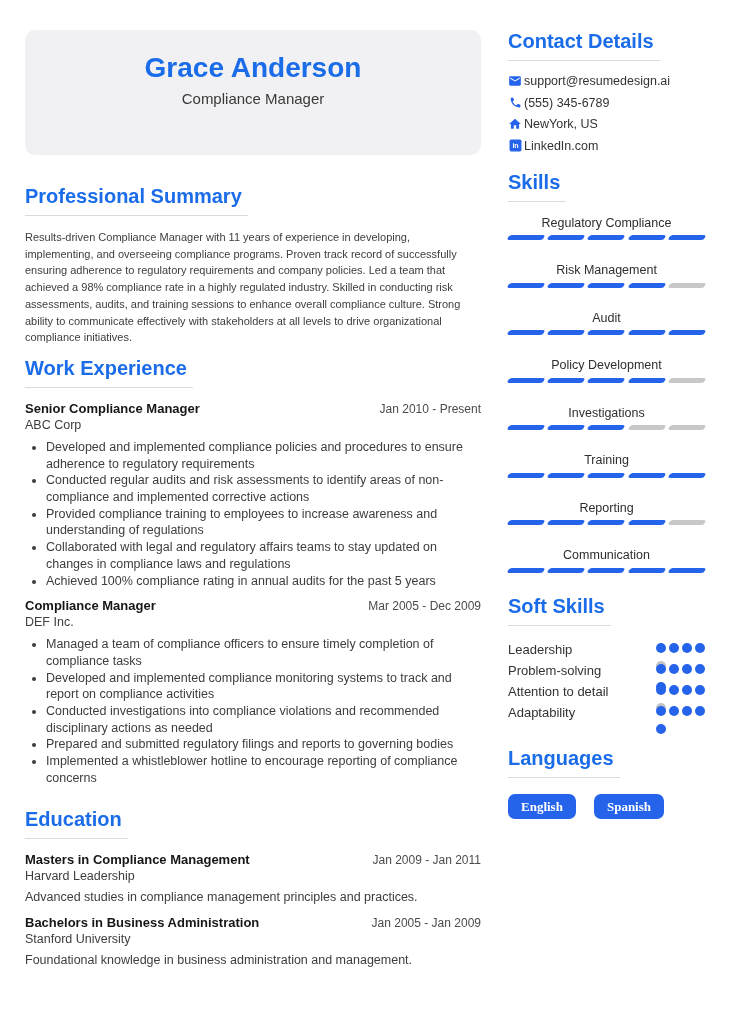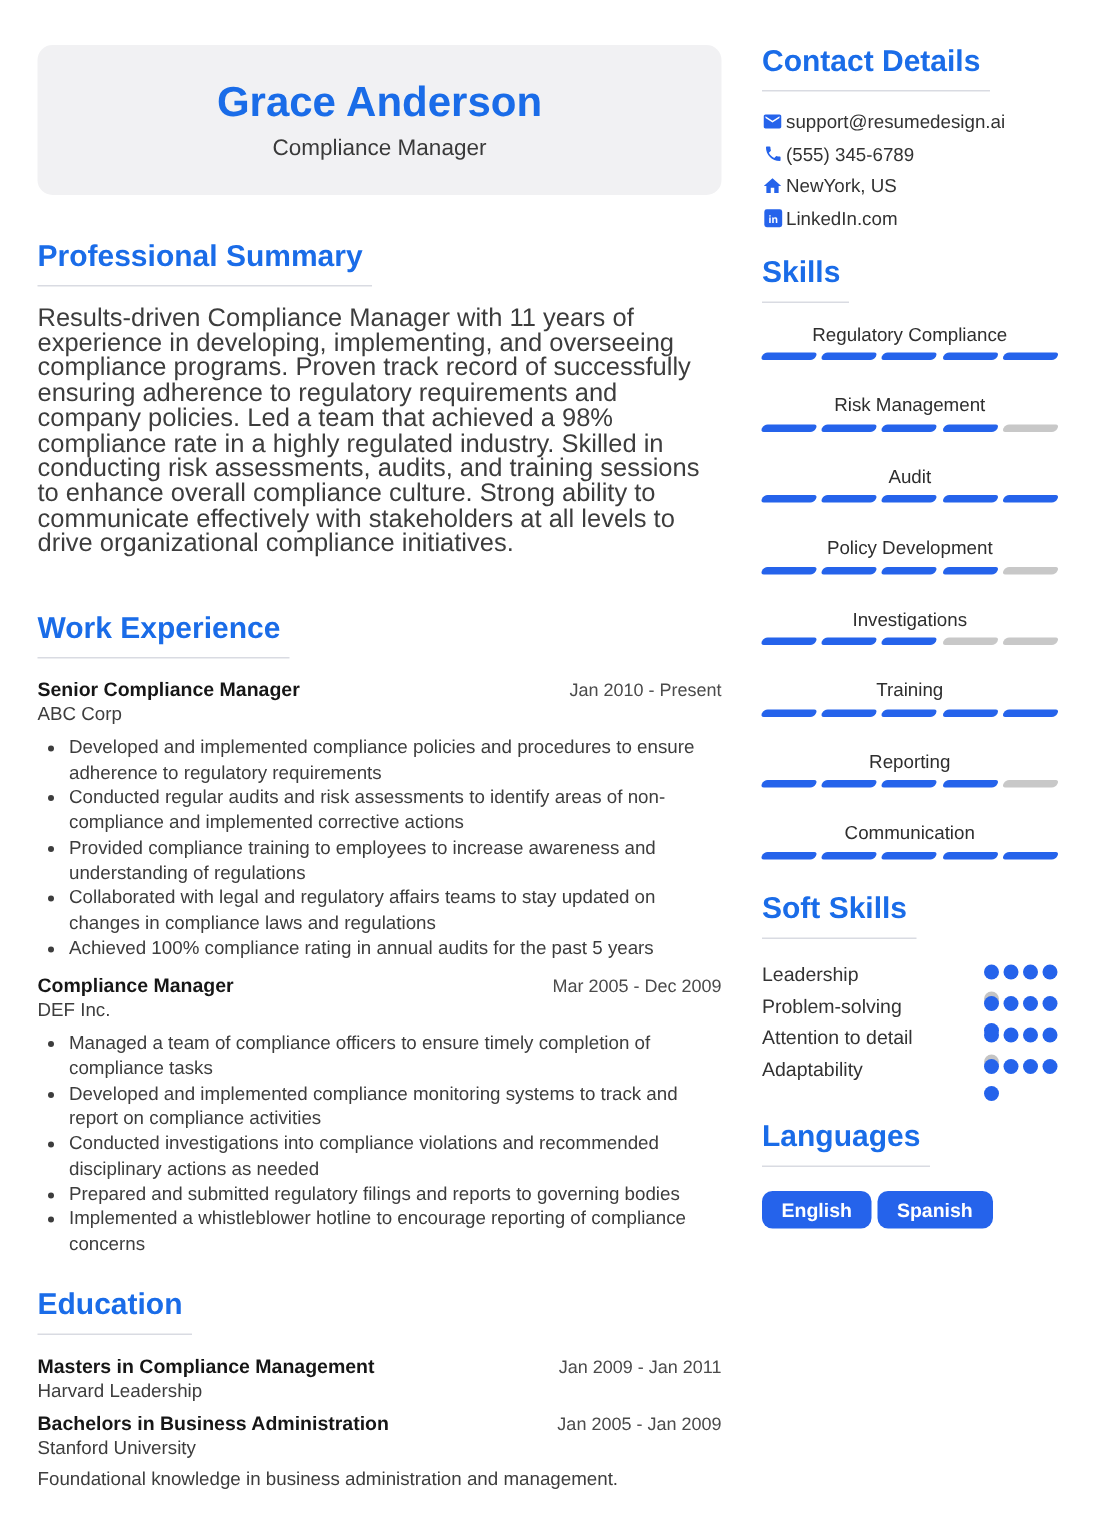--- a/index.html
+++ b/index.html
@@ -12,29 +12,29 @@
     --body-text:#3d3d3d;
     --title-text:#161616;
     --date-text:#4b4b4b;
   }
   *{box-sizing:border-box;margin:0;padding:0;}
   body{margin:0;background:#fff;font-family:"Liberation Sans",sans-serif;}
   .page{width:730px;height:1024px;background:#fff;padding:30px 25px 0 25px;display:flex;gap:27px;overflow:hidden;}
   .left-col{width:456px;flex:0 0 456px;}
   .right-col{width:197px;flex:0 0 197px;}
 
-  .header-card{background:var(--card-bg);border-radius:10px;height:100px;text-align:center;padding-top:21px;margin-bottom:30px;}
+  .header-card{background:var(--card-bg);border-radius:10px;height:125px;text-align:center;padding-top:21px;margin-bottom:30px;}
   .person-name{font-size:28px;font-weight:bold;color:var(--accent-text);line-height:34px;}
   .person-title{font-size:15px;color:#3a3a3a;margin-top:5px;}
 
   .sec-h{display:inline-block;font-size:20px;font-weight:bold;color:var(--accent-text);
          border-bottom:1px solid var(--underline);padding:0 6px 7px 0;margin-bottom:13px;}
   section{display:block;}
 
-  .summary-text{font-size:17px;line-height:16.7px;color:var(--body-text);margin-bottom:37px;}
+  .summary-text{font-size:11px;line-height:16.7px;color:var(--body-text);margin-bottom:11px;}
 
   .job{margin-bottom:7px;}
   .entry-head{display:flex;justify-content:space-between;align-items:baseline;}
   .entry-title{font-size:13px;font-weight:bold;color:var(--title-text);}
   .entry-date{font-size:12px;color:var(--date-text);white-space:nowrap;}
   .entry-sub{font-size:12.5px;color:var(--body-text);margin:2px 0 7px 0;}
   .job ul{margin:0 0 9px 0;padding-left:21px;}
   .job li{font-size:12.5px;line-height:16.7px;color:var(--body-text);}
   #work-section{margin-bottom:21px;}
 
@@ -52,21 +52,21 @@
   .seg{flex:1;height:5px;border-radius:2.5px;background:var(--bar-empty);transform:skewX(-28deg);}
   .seg.filled{background:var(--accent-fill);}
 
   .soft-section{margin-bottom:24px;}
   .soft-row{display:flex;justify-content:space-between;height:21px;}
   .soft-label{font-size:13px;color:#333;line-height:21px;}
   .dots{width:49px;display:flex;flex-wrap:wrap;column-gap:3px;row-gap:8px;padding-top:4px;height:21px;}
   .dot{width:10px;height:10px;border-radius:50%;background:var(--dot-empty);flex:0 0 10px;}
   .dot.filled{background:var(--accent-fill);}
 
-  .badges{display:flex;gap:4px;margin-top:3px;}
+  .badges{display:flex;gap:18px;margin-top:3px;font-family:Liberation Serif, serif;}
   .badge{background:var(--accent-fill);color:#fff;font-size:13px;font-weight:bold;
          padding:5px 13px;border-radius:7px;line-height:15px;}
 </style>
 </head>
 <body>
 
 <div class="page">
 
   <div class="left-col">
 
@@ -116,20 +116,21 @@
 
     <section>
       <h2 class="sec-h">Education</h2>
       <div id="edu-list">
           <div class="edu-entry">
             <div class="entry-head">
               <span class="entry-title">Masters in Compliance Management</span>
               <span class="entry-date">Jan 2009 - Jan 2011</span>
             </div>
             <div class="entry-sub">Harvard Leadership</div>
+            <div class="edu-desc">Advanced studies in compliance management principles and practices.</div>
           </div>
           <div class="edu-entry">
             <div class="entry-head">
               <span class="entry-title">Bachelors in Business Administration</span>
               <span class="entry-date">Jan 2005 - Jan 2009</span>
             </div>
             <div class="entry-sub">Stanford University</div>
             <div class="edu-desc">Foundational knowledge in business administration and management.</div>
           </div>
         </div>

